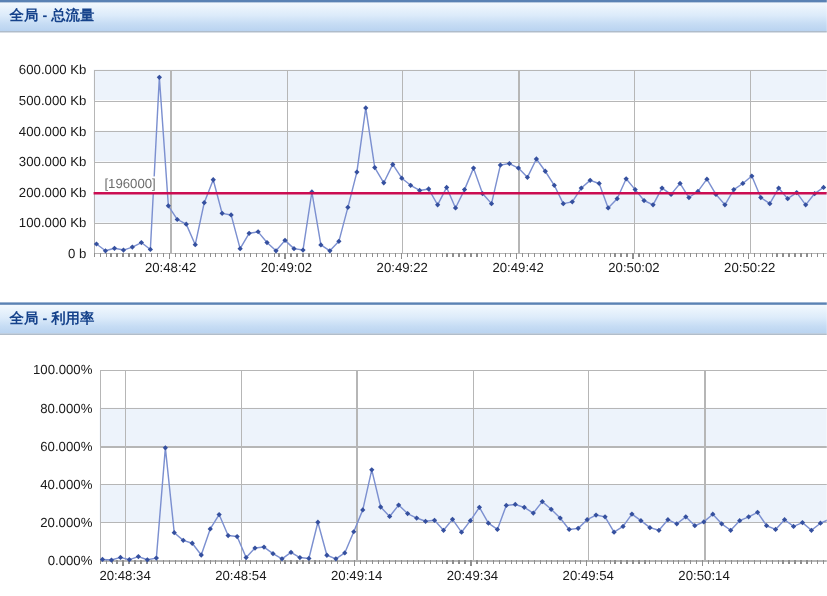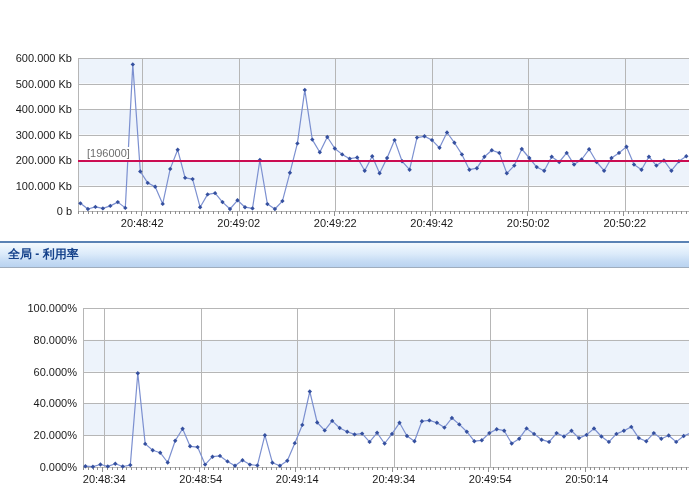--- a/index.html
+++ b/index.html
@@ -10,31 +10,34 @@
   .page{position:absolute;left:0;top:0;width:689px;height:497px;}
   .panel-header{
     position:absolute;left:0;width:689px;height:27px;box-sizing:border-box;
     border-top:2px solid #5a82b4;
     border-bottom:1px solid #9fadbd;
     background:linear-gradient(to bottom,#f3f9fe 0%,#dcebfa 45%,#c6dcf4 75%,#b9d3f0 100%);
     color:#15428b;font-size:12px;font-weight:bold;line-height:23px;
     padding-left:8px;
   }
   #panel-header-0{top:0;}
-  #panel-header-1{top:241px;}
+  #panel-header-1{top:252px;}
   svg{position:absolute;left:0;display:block;}
   #chart-svg-0{top:40px;}
   #chart-svg-1{top:290px;}
   svg text{font-family:"Liberation Sans",sans-serif;}
 </style>
 </head>
 <body>
 
 <div class="page">
 
+  <div class="panel-header" id="panel-header-0">
+    <span>全局 - 总流量</span>
+  </div>
   <svg id="chart-svg-0" width="689" height="195" viewBox="0 0 689 195">
       <g>
         <rect x="78" y="18" width="611" height="25.5" fill="#EDF3FB"></rect>
         <rect x="78" y="69" width="611" height="25.5" fill="#EDF3FB"></rect>
         <rect x="78" y="120" width="611" height="25.5" fill="#EDF3FB"></rect>
       </g>
       <g stroke="#B6B6B6" stroke-width="1" shape-rendering="crispEdges">
         <line x1="78" y1="44.5" x2="689" y2="44.5"></line>
         <line x1="78" y1="69.5" x2="689" y2="69.5"></line>
         <line x1="78" y1="95.5" x2="689" y2="95.5"></line>

